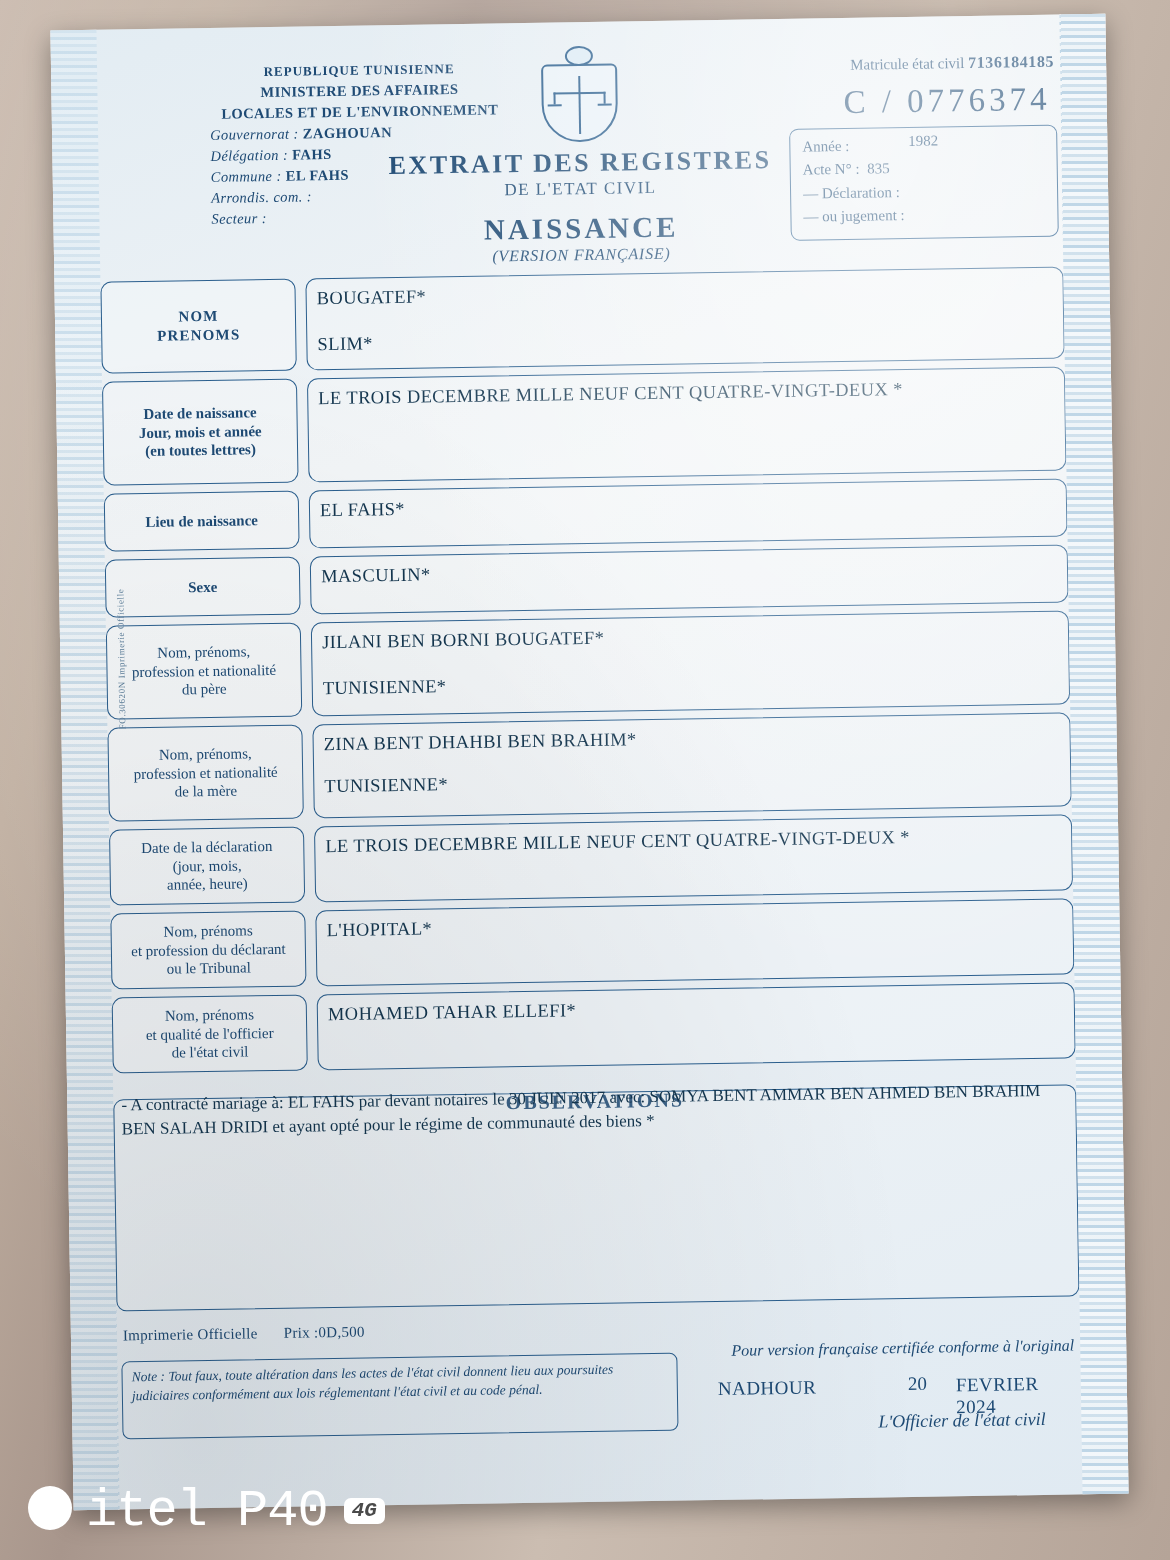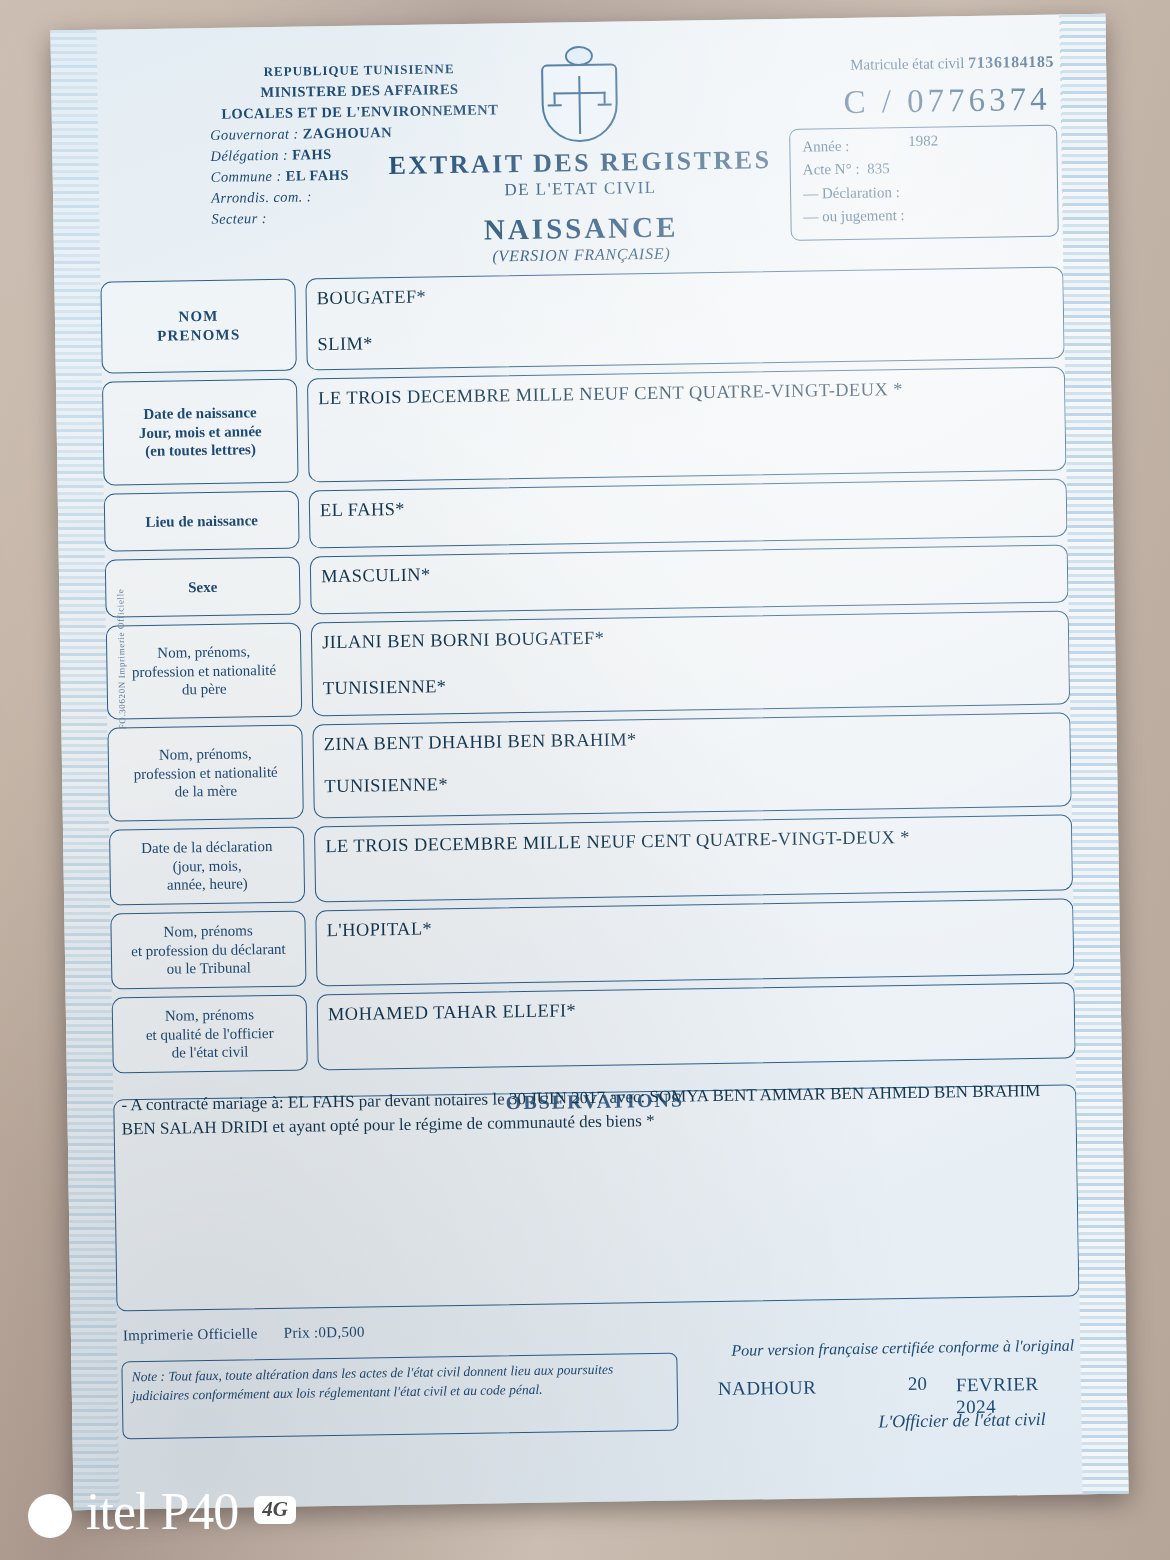--- a/index.html
+++ b/index.html
@@ -171,23 +171,23 @@
   .vertical-imprint{
     position:absolute; left:10px; top:700px;
     font-size:9px; color:#5d7f9b; letter-spacing:.6px;
     transform: rotate(-90deg); transform-origin: left top;
     white-space:nowrap;
   }
 
   
   .watermark{
     position:absolute; left:28px; bottom:22px;
-    display:flex; align-items:flex-end; gap:14px;
+    display:flex; align-items:flex-start; gap:14px;
     color:#ffffff;
-    font-family:Liberation Serif, serif;
+    font-family:Liberation Mono, monospace;
   }
   .wm-dot{ width:44px; height:44px; border-radius:50%; background:#fff; }
   .wm-name{ font-size:52px; letter-spacing:-1px; line-height:1; }
   .wm-4g{
     font-size:21px; font-weight:bold; font-style:italic;
     background:#fff; color:#4a4a4a; border-radius:7px;
     padding:1px 8px 2px; margin-left:2px; margin-bottom:14px; align-self:flex-end;
   }
 </style>
 </head>

